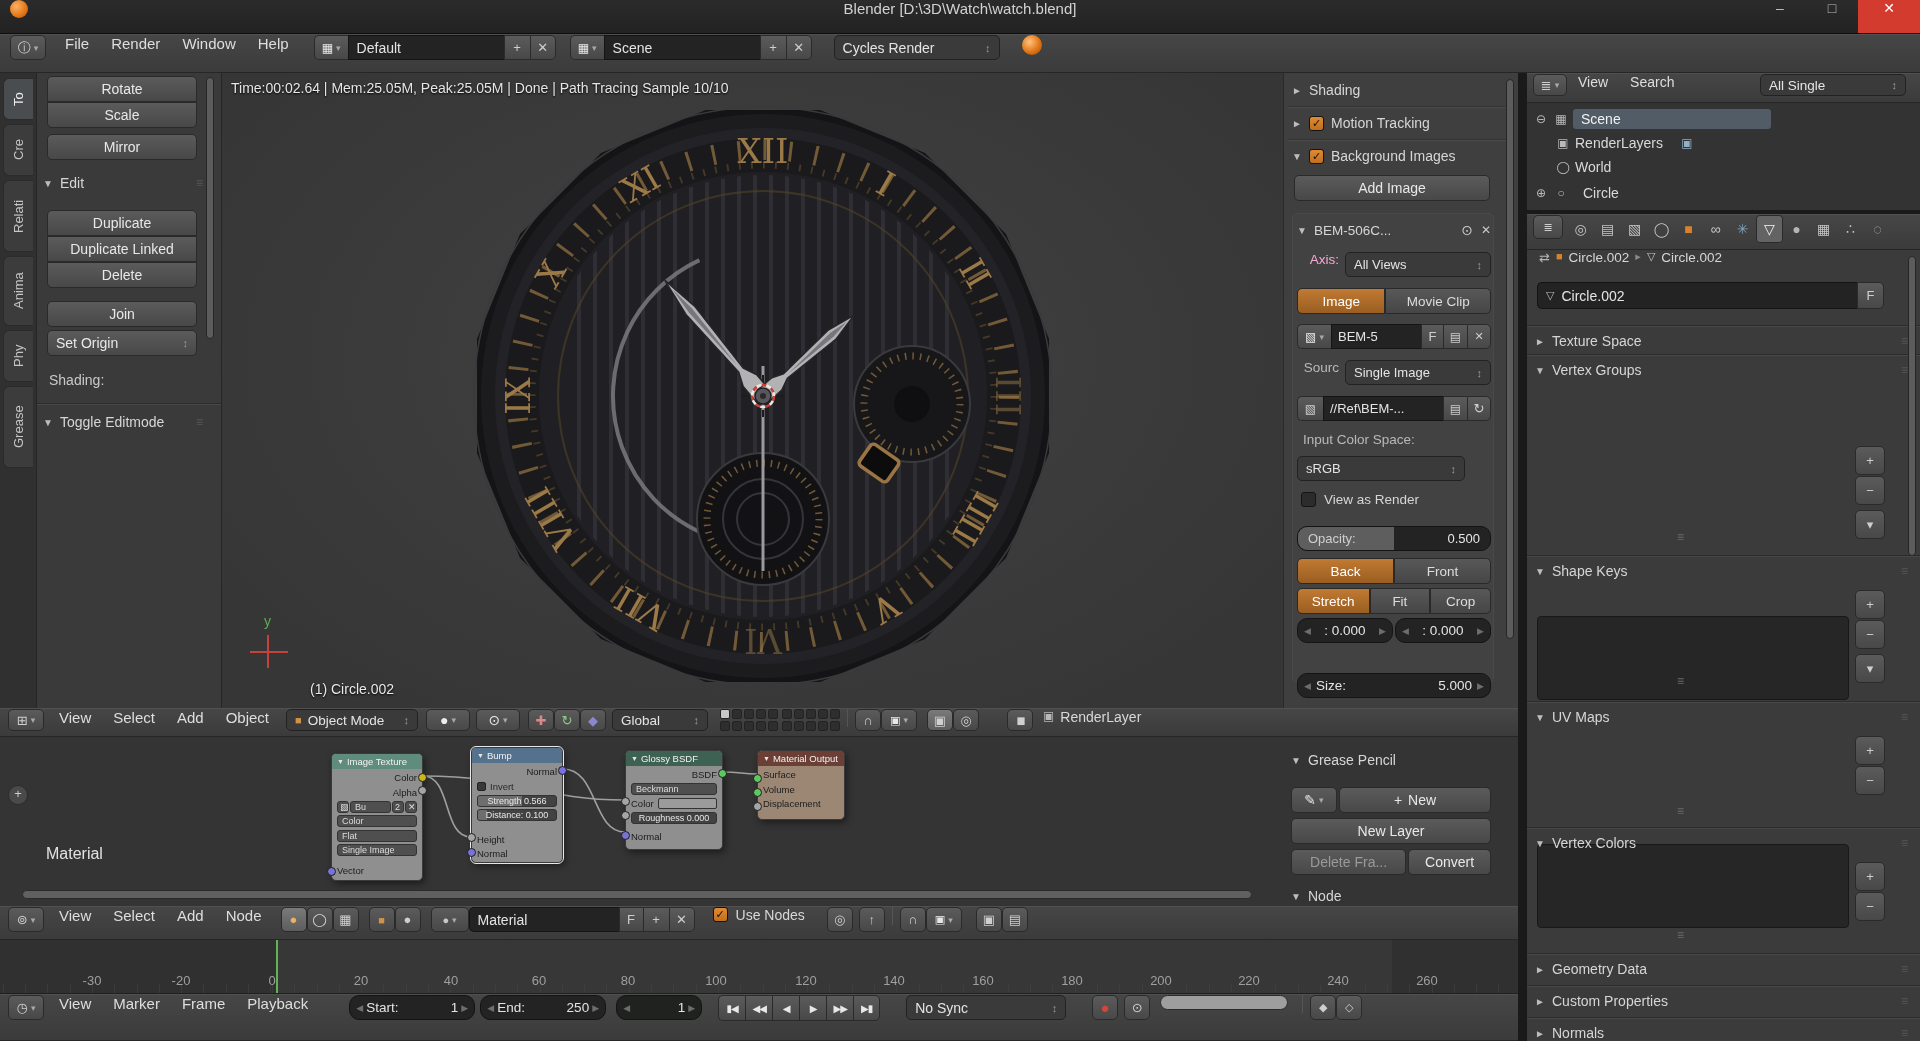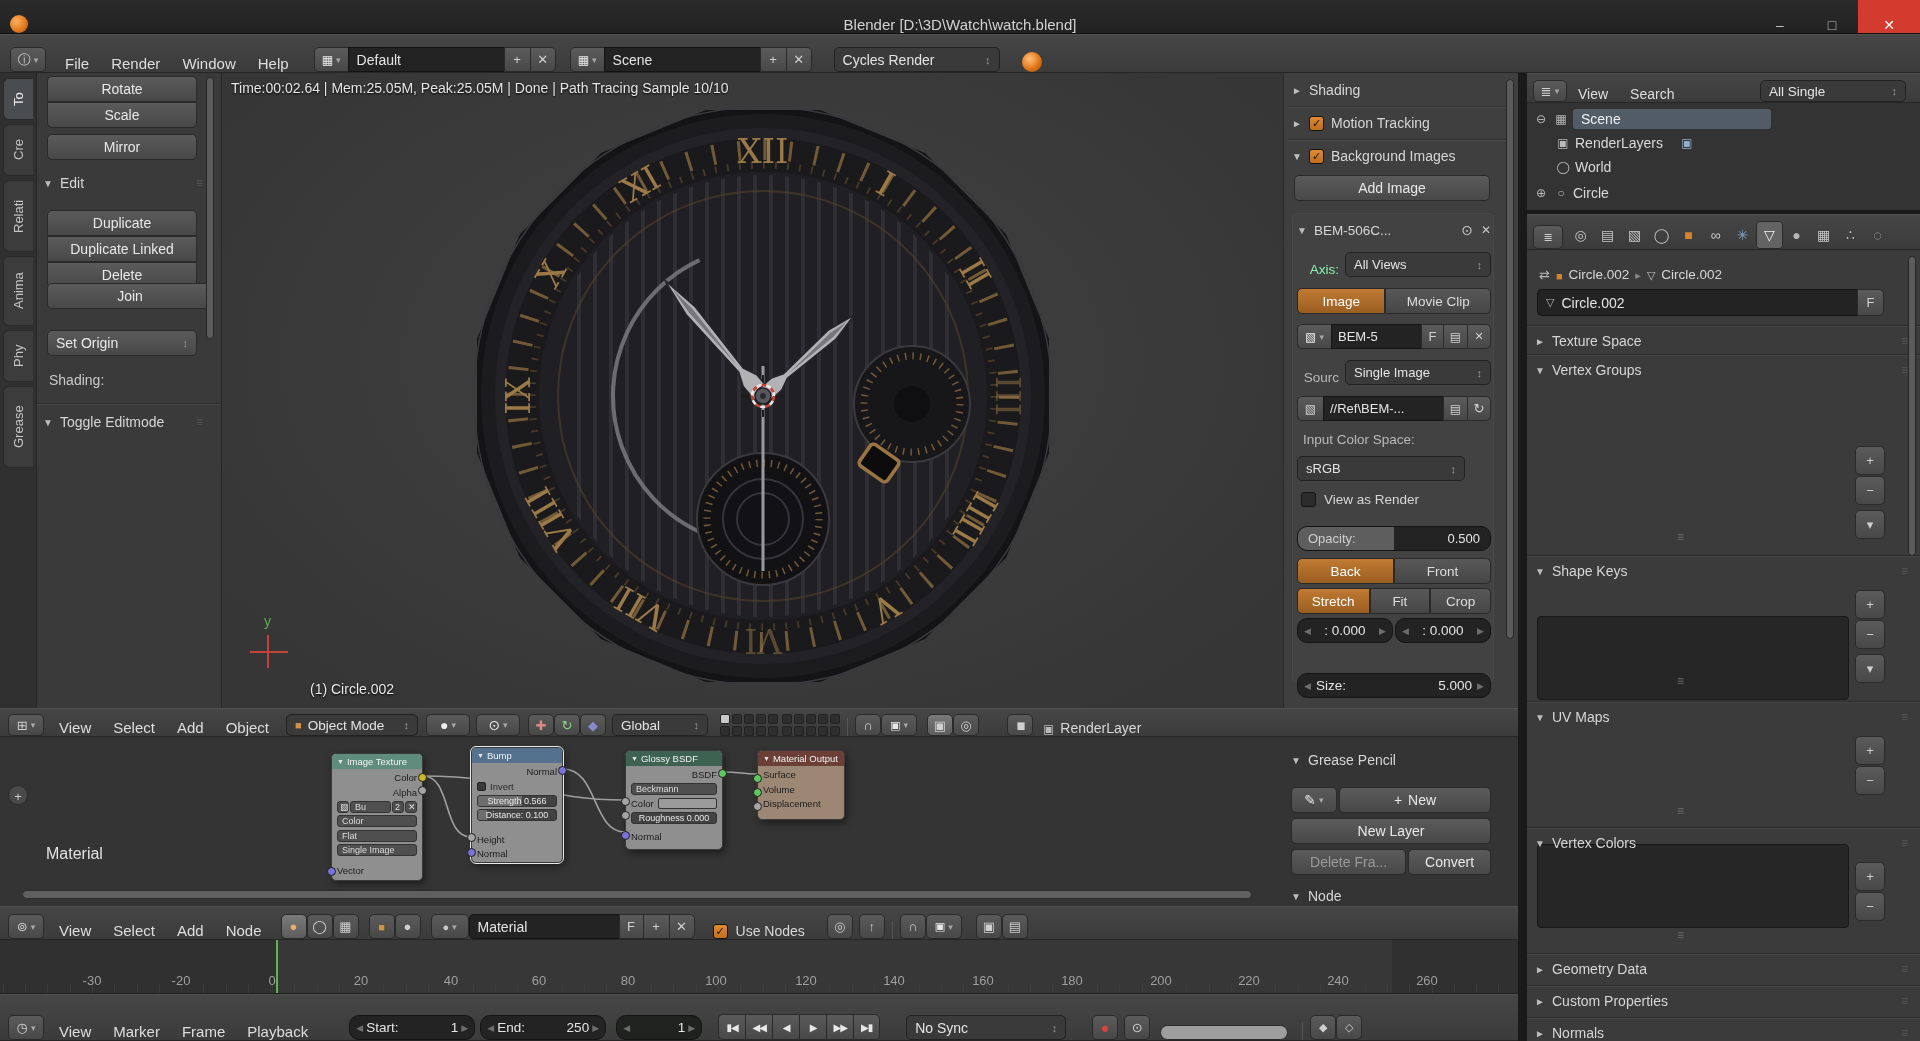--- a/index.html
+++ b/index.html
@@ -1,20 +1,20 @@
 <!DOCTYPE html>
 <html><head>
 <meta charset="utf-8">
 <style>
 *{margin:0;padding:0;box-sizing:border-box}
 html{background:#141414}
 body{position:relative;width:1920px;height:1041px;overflow:hidden;background:#1a1a1a;
      font-family:"Liberation Sans","DejaVu Sans",sans-serif;color:#d8d8d8;font-size:14px}
 .r{position:absolute}
-.f{display:flex;align-items:flex-end}
+.f{display:flex;align-items:flex-start}
 .hdr{background:linear-gradient(#464646,#3b3b3b);border-top:1px solid #505050;border-bottom:1px solid #262626}
 .menu{padding:0 11px;font-size:15px;color:#dedede;white-space:nowrap;cursor:default}
 .btn{background:linear-gradient(#5b5b5b,#484848);border:1px solid #2a2a2a;border-radius:5px;color:#e8e8e8;
      display:inline-flex;align-items:center;justify-content:center;font-size:14px;white-space:nowrap;cursor:default}
 .ic{min-width:26px;height:25px;font-size:13px;color:#cfcfcf}
 .fld{background:#232323;border:1px solid #141414;border-radius:5px;color:#e4e4e4;display:inline-flex;
      align-items:center;padding:0 8px;height:25px;font-size:14px;white-space:nowrap}
 .ud{margin-left:auto;font-size:11px;color:#979797;padding-left:6px}
 .dda{font-size:9px;color:#a8a8a8;margin-left:3px}
 .grpl{border-radius:5px 0 0 5px;border-right:0}
@@ -168,21 +168,21 @@
   </div>
   <div class="btn r" style="left:10px;top:137px;width:150px;height:26px;border-radius:5px 5px 0 0">
       <span>Duplicate</span>
     </div>
   <div class="btn r" style="left:10px;top:163px;width:150px;height:26px;border-radius:0">
       <span>Duplicate Linked</span>
     </div>
   <div class="btn r" style="left:10px;top:189px;width:150px;height:26px;border-radius:0 0 5px 5px">
       <span>Delete</span>
     </div>
-  <div class="btn r" style="left:10px;top:210px;width:166px;height:26px">
+  <div class="btn r" style="left:10px;top:228px;width:150px;height:26px">
       <span>Join</span>
     </div>
   <div class="btn r f" style="left:10px;top:257px;width:150px;height:26px;justify-content:flex-start;padding:0 8px">
     <span>Set Origin</span>
     <span class="ud">↕</span>
   </div>
   <div class="r" style="left:12px;top:299px;font-size:14px;color:#c9c9c9">Shading:</div>
   <div class="r" style="left:0;top:330px;width:185px;height:1px;background:#2c2c2c;box-shadow:0 1px 0 #484848"></div>
   <div class="ph r" style="left:6px;top:338px;width:160px;height:22px">
     <span class="tri">▼</span>
@@ -291,21 +291,21 @@
     </div>
 
   <div class="r" style="left:8px;top:140px;width:202px;height:470px;border:1px solid #494949;border-radius:5px;background:#424242">
     <div class="ph r f" style="left:4px;top:5px;width:194px;height:22px">
       <span class="tri">▼</span>
       <span style="font-size:13.5px">BEM-506C...</span>
       <span style="margin-left:auto;color:#c9c9c9">⊙</span>
       <span style="margin-left:8px;color:#c9c9c9;font-size:12px">✕</span>
     </div>
     <div class="f r" style="left:4px;top:38px;width:194px">
-      <span style="color:#86efac;font-size:13.5px;width:48px;text-align:right;padding-right:6px">Axis:</span>
+      <span style="color:#f9a8d4;font-size:13.5px;width:48px;text-align:right;padding-right:6px">Axis:</span>
       <div class="fld f" style="flex:1;background:#3a3a3a;border-color:#222">
         <span style="font-size:13px">All Views</span>
         <span class="ud">↕</span>
       </div>
     </div>
     <div class="f r" style="left:4px;top:74px;width:194px">
       <div class="tog on grpl" style="flex:1">
           <span>Image</span>
         </div>
       <div class="tog grpr" style="flex:1.2;border-radius:0 5px 5px 0">
@@ -829,21 +829,21 @@
     <span style="margin-left:2px">RenderLayers</span>
     <span class="olic" style="margin-left:14px;color:#8fb0c4">▣</span>
   </div>
   <div class="olrow">
     <span class="olic" style="margin-left:26px">◯</span>
     <span style="margin-left:2px">World</span>
   </div>
   <div class="olrow" style="margin-top:2px">
     <span class="olic" style="margin-left:4px">⊕</span>
     <span class="olic">○</span>
-    <span style="margin-left:2px">Circle</span>
+    <span style="margin-left:12px">Circle</span>
   </div>
 </div>
 
 <div class="r" style="left:1527px;top:214px;width:393px;height:827px;background:#3b3b3b;overflow:hidden">
   <div class="f hdr" style="height:36px;padding-left:6px">
     <div class="btn ic f" style="width:30px;height:24px;margin-right:4px">
       <span style="font-size:11px">≣</span>
     </div>
     <span class="ptab">
         <i style="font-style:normal">◎</i>

